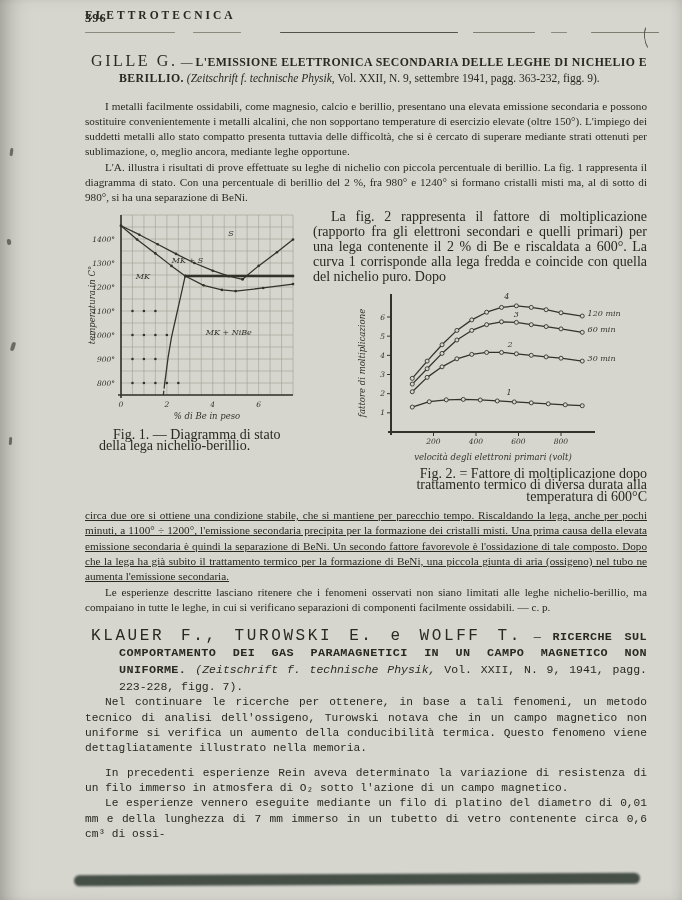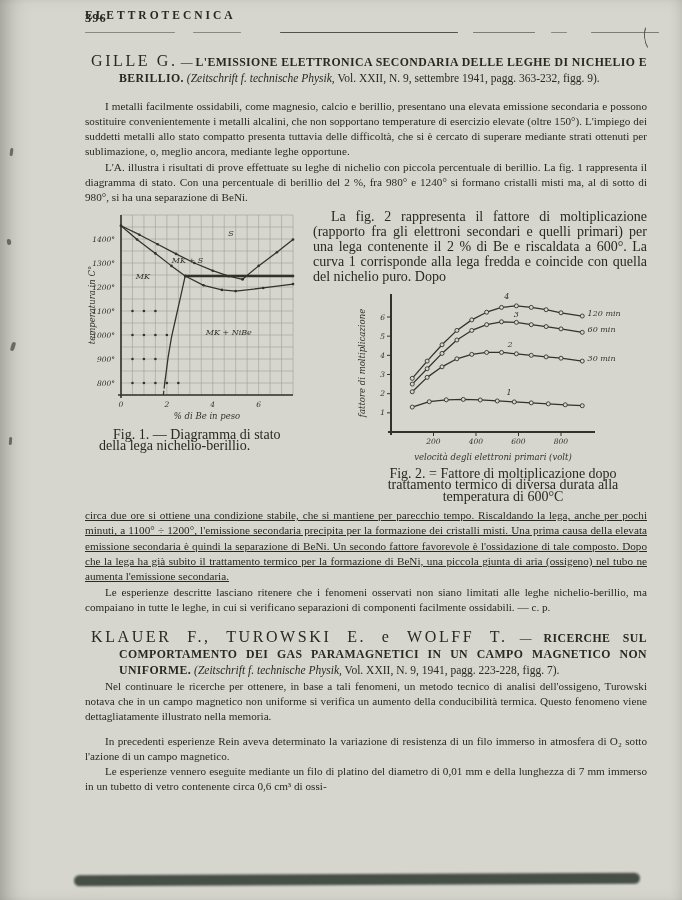--- a/index.html
+++ b/index.html
@@ -43,32 +43,32 @@
   p.no-indent{text-indent:0;text-decoration:underline;}
   
   .fig-row{display:flex;margin-top:3px;align-items:flex-start;}
   .fig-left{width:218px;flex:0 0 auto;}
   .fig-right{flex:1 1 auto;margin-left:10px;min-width:0;}
   p.side{font-size:14px;line-height:15px;text-align:justify;text-indent:18px;margin:0;}
   figure{margin:0;}
   .fig2-wrap{margin-top:2px;text-align:right;}
   figcaption{font-size:14px;line-height:11.5px;color:var(--ink);}
   .fig1-cap{width:190px;margin:2px auto 0 14px;text-align:left;text-indent:14px;}
-  .fig2-cap{width:288px;margin:0 0 0 auto;text-align:center;}
+  .fig2-cap{width:288px;margin:0 0 0 auto;text-align:right;}
   svg text{fill:var(--chart-ink);}
   svg .grid{stroke:#9c9b8e;stroke-width:.55;}
   svg .axis{stroke:var(--chart-ink);}
   svg .series{stroke:var(--chart-ink);stroke-linejoin:round;stroke-linecap:round;}
   svg .mk-circle{fill:var(--page-bg);stroke:var(--chart-ink);stroke-width:.9;}
   svg .mk-dot{fill:var(--chart-ink);}
   svg .tick{font:italic 7.5px "DejaVu Serif",serif;}
   svg .ann{font:italic 8px "DejaVu Serif",serif;}
   svg .axlab{font:italic 8.5px "DejaVu Serif",serif;}
   
-  .article2{margin-top:10px;}
+  .article2{margin-top:10px;font-family:Liberation Mono, monospace;}
   .article2 .art-heading{margin-top:14px;}
   
   .pen-mark{position:absolute;top:22px;right:22px;width:13px;height:26px;
     border:2px solid transparent;border-left:1.8px solid #56544b;border-radius:50%;
     transform:rotate(-6deg);}
   .margin-mark{position:absolute;background:#55534a;border-radius:2px;opacity:.8;}
   .mm1{left:10px;top:148px;width:3px;height:8px;transform:rotate(8deg);}
   .mm2{left:7px;top:239px;width:4px;height:6px;transform:rotate(-12deg);}
   .mm3{left:11px;top:342px;width:4px;height:9px;transform:rotate(15deg);border-radius:50% 20% 50% 20%;}
   .mm4{left:9px;top:437px;width:3px;height:8px;transform:rotate(4deg);}

